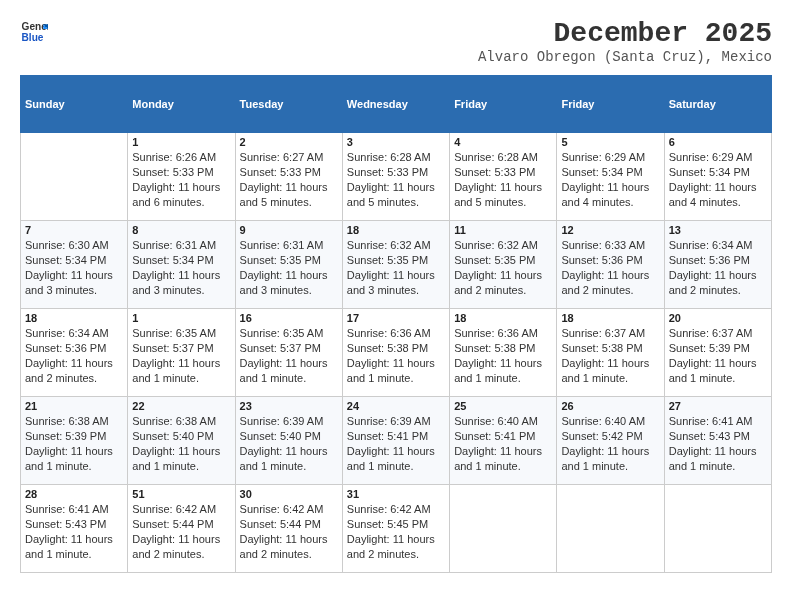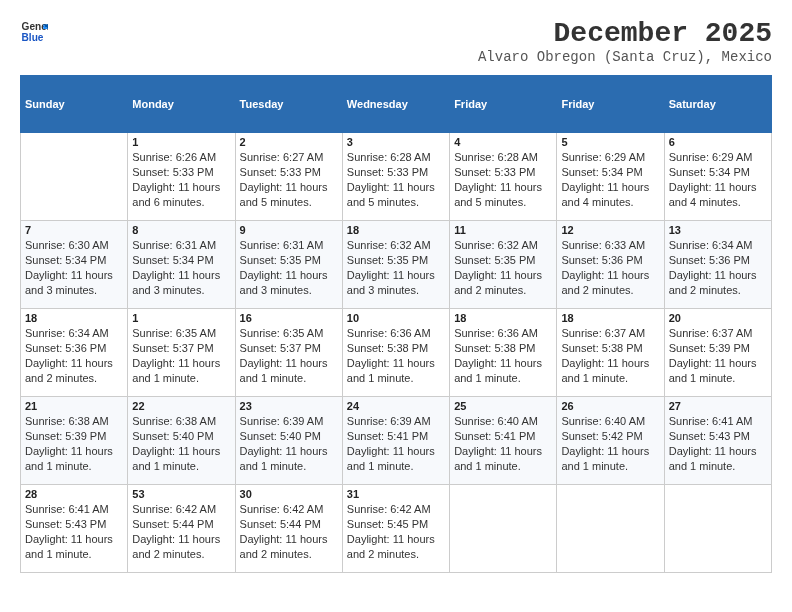--- a/index.html
+++ b/index.html
@@ -182,21 +182,21 @@
           </td>
           <td>
             <span class="day-num">1</span>
             <div class="cell-text">Sunrise: 6:35 AM<br>Sunset: 5:37 PM<br>Daylight: 11 hours<br>and 1 minute.</div>
           </td>
           <td>
             <span class="day-num">16</span>
             <div class="cell-text">Sunrise: 6:35 AM<br>Sunset: 5:37 PM<br>Daylight: 11 hours<br>and 1 minute.</div>
           </td>
           <td>
-            <span class="day-num">10</span>
+            <span class="day-num">17</span>
             <div class="cell-text">Sunrise: 6:36 AM<br>Sunset: 5:38 PM<br>Daylight: 11 hours<br>and 1 minute.</div>
           </td>
           <td>
             <span class="day-num">18</span>
             <div class="cell-text">Sunrise: 6:36 AM<br>Sunset: 5:38 PM<br>Daylight: 11 hours<br>and 1 minute.</div>
           </td>
           <td>
             <span class="day-num">18</span>
             <div class="cell-text">Sunrise: 6:37 AM<br>Sunset: 5:38 PM<br>Daylight: 11 hours<br>and 1 minute.</div>
           </td>
@@ -234,21 +234,21 @@
             <span class="day-num">27</span>
             <div class="cell-text">Sunrise: 6:41 AM<br>Sunset: 5:43 PM<br>Daylight: 11 hours<br>and 1 minute.</div>
           </td>
         </tr>
         <tr>
           <td>
             <span class="day-num">28</span>
             <div class="cell-text">Sunrise: 6:41 AM<br>Sunset: 5:43 PM<br>Daylight: 11 hours<br>and 1 minute.</div>
           </td>
           <td>
-            <span class="day-num">53</span>
+            <span class="day-num">51</span>
             <div class="cell-text">Sunrise: 6:42 AM<br>Sunset: 5:44 PM<br>Daylight: 11 hours<br>and 2 minutes.</div>
           </td>
           <td>
             <span class="day-num">30</span>
             <div class="cell-text">Sunrise: 6:42 AM<br>Sunset: 5:44 PM<br>Daylight: 11 hours<br>and 2 minutes.</div>
           </td>
           <td>
             <span class="day-num">31</span>
             <div class="cell-text">Sunrise: 6:42 AM<br>Sunset: 5:45 PM<br>Daylight: 11 hours<br>and 2 minutes.</div>
           </td>

